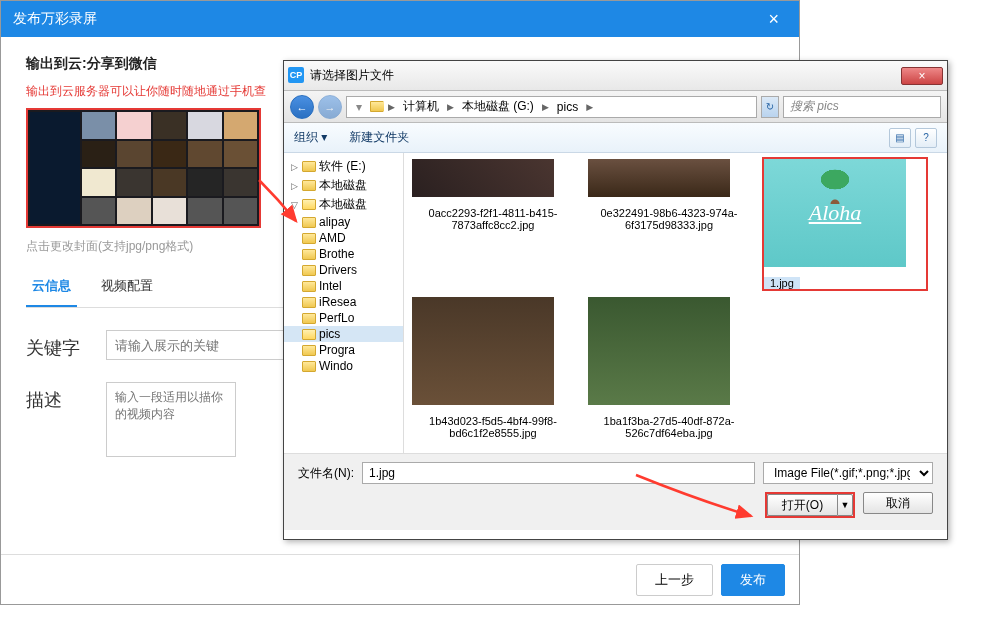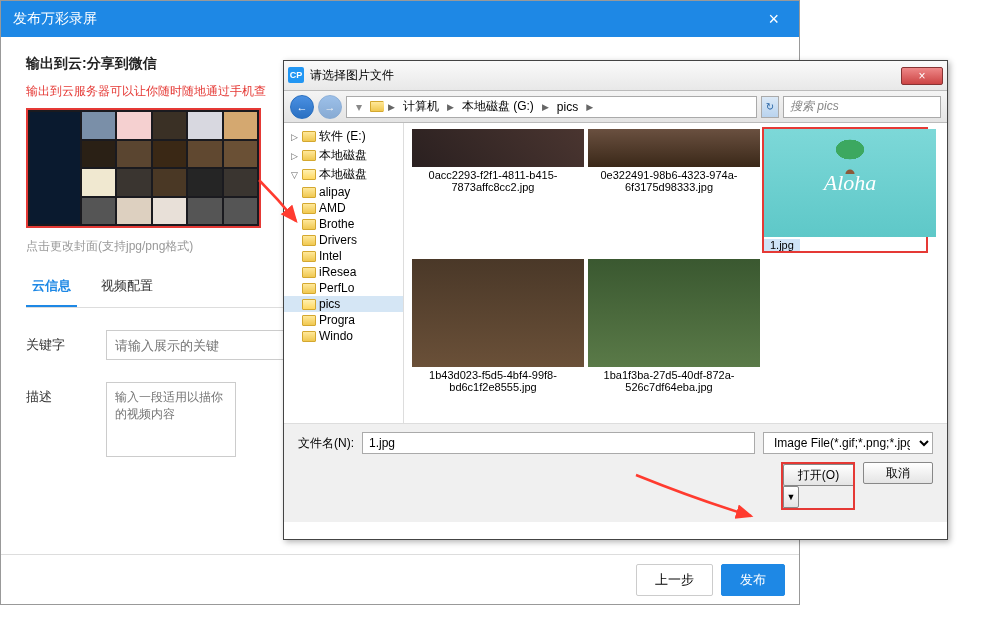--- a/index.html
+++ b/index.html
@@ -33,21 +33,21 @@
     .cover-img > div:nth-child(17) { background: #555; }
     .cover-img > div:nth-child(18) { background: #ddd0c0; }
     .cover-img > div:nth-child(19) { background: #e8e0d8; }
     .cover-img > div:nth-child(20) { background: #555; }
     .cover-img > div:nth-child(21) { background: #555; }
     .cover-hint { color: #999; font-size: 12px; margin-top: 10px; }
     .tabs { display: flex; gap: 18px; border-bottom: 1px solid #ddd; margin-top: 14px; }
     .tab { padding: 8px 6px 10px; font-size: 13px; color: #333; cursor: pointer; }
     .tab.active { color: #1e88e5; border-bottom: 2px solid #1e88e5; font-weight: bold; }
     .form-row { display: flex; align-items: flex-start; margin-top: 22px; }
-    .form-label { width: 80px; font-size: 13px; color: #333; padding-top: 6px; }
+    .form-label { width: 80px; font-size: 18px; color: #333; padding-top: 6px; }
     .form-input { flex: 0 0 130px; border: 1px solid #ccc; padding: 6px 8px; font-size: 13px; color: #701a75; height: 30px; }
     .form-textarea { flex: 0 0 130px; border: 1px solid #ccc; padding: 6px 8px; font-size: 12px; color: #aaa; height: 75px; resize: none; }
     .dlg-footer { position: absolute; bottom: 0; left: 0; right: 0; height: 50px; border-top: 1px solid #ddd; display: flex; justify-content: flex-end; align-items: center; padding: 0 14px; gap: 8px; }
     .btn { padding: 6px 18px; font-size: 13px; border: 1px solid #ccc; background: #fff; cursor: pointer; border-radius: 2px; }
     .btn-primary { background: #1e88e5; color: #fff; border-color: #1e88e5; }
     
     
     .file-dialog { position: absolute; top: 60px; left: 283px; width: 665px; height: 480px; background: #fff; border: 1px solid #444; box-shadow: 2px 2px 6px rgba(0,0,0,0.3); }
     .fd-title { background: linear-gradient(#fafafa,#e8e8e8); height: 30px; display: flex; align-items: center; justify-content: space-between; padding: 0 4px; font-size: 12px; border-bottom: 1px solid #bbb; }
     .fd-title-left { display:flex; align-items:flex-start; gap:6px; }
@@ -67,40 +67,40 @@
     .fd-main { display: flex; height: 300px; }
     .fd-tree { width: 120px; background: #fff; border-right: 1px solid #ddd; overflow: hidden; font-size: 12px; padding-top: 4px; }
     .tree-item { display: flex; align-items: center; gap: 3px; padding: 1px 0 1px 6px; cursor: pointer; white-space:nowrap; }
     .tree-item.indent { }
     .tree-item.selected { background: #d5e6f5; }
     .folder-icon { width: 14px; height: 11px; background: linear-gradient(#ffe89a,#f0c850); border-radius: 1px; flex-shrink:0; border:1px solid #d4a830; }
     .folder-icon.open { background: linear-gradient(#fff0b0,#ffd860); }
     .tree-exp { width:9px; height:9px; font-size:9px; color:#666; display:flex; align-items:center; justify-content:center; }
     .fd-files { flex: 1; display: flex; flex-wrap: wrap; align-content: flex-start; padding: 4px 6px; gap: 4px 10px; overflow: hidden; }
     .file-item { width: 166px; display: flex; flex-direction: column; align-items: flex-start; font-size: 11px; text-align: center; cursor: pointer; padding: 2px; }
-    .file-thumb { width: 172px; height: 38px; background: #888; margin-bottom: 2px; }
+    .file-thumb { width: 142px; height: 38px; background: #888; margin-bottom: 10px; text-decoration: underline; }
     .file-item.tall .file-thumb { height: 108px; }
     .file-item.selected { border: 2px solid #e53935; padding:0; }
     .file-item.selected .file-name { background:#cfe4f7; padding: 0 6px; }
     .th-dark1 { background: linear-gradient(45deg,#2a2020,#4a3530); }
     .th-dark2 { background: linear-gradient(#6a5040,#3a2818); }
     .th-sky { background: linear-gradient(#a8d8f8,#78b8e8); }
     .th-aloha { background: linear-gradient(#7dd8d8,#5ec8c8); position:relative; display:flex; align-items:center; justify-content:center; color:#fff; font-style:italic; font-family: cursive; font-size:22px; }
     .th-aloha::before { content:""; position:absolute; top:10px; left:50%; margin-left:-20px; width:40px; height:35px; background: radial-gradient(circle at 50% 100%, #8b5a3a 4px, transparent 5px), radial-gradient(ellipse 20px 14px at 50% 30%, #3ca860 70%, transparent 72%); }
     .th-arch { background: linear-gradient(#4a3828,#6a5038); }
     .th-forest { background: linear-gradient(#3a5830,#5a7a48); }
     .th-toucan { background: #fff; }
     .fd-bottom { background: #f0f0f0; padding: 8px 14px 12px; border-top: 1px solid #ddd; }
     .fd-filerow { display: flex; align-items: center; gap: 8px; font-size: 12px; }
     .fd-filerow input, .fd-filerow select { border: 1px solid #aaa; height: 22px; padding: 0 6px; font-size: 12px; background: #fff; }
     .fd-filerow .fn-input { flex: 1; }
     .fd-filerow .type-select { width: 170px; }
     .fd-buttons { display: flex; justify-content: flex-end; gap: 8px; margin-top: 8px; }
     .fd-btn { width: 70px; height: 22px; font-size: 12px; border: 1px solid #888; background: linear-gradient(#fff,#e4e4e4); cursor: pointer; border-radius:2px; }
-    .open-wrap { display: flex; border: 2px solid #e53935; flex-direction: column; }
+    .open-wrap { display: flex; border: 2px solid #e53935; }
     .open-wrap .fd-btn { border-radius:2px 0 0 2px; border-right:0; }
     .open-wrap .arrow { width: 16px; height: 22px; border: 1px solid #888; background: linear-gradient(#fff,#e4e4e4); font-size: 9px; display: flex; align-items: center; justify-content: center; cursor:pointer; border-radius:0 2px 2px 0; }
     
     
     .anno-arrow { position: absolute; pointer-events: none; }
     .anno-arrow svg { overflow: visible; }
   </style>
 </head>
 <body>
 
@@ -173,20 +173,30 @@
       <span>计算机</span>
       <span class="sep">▶</span>
       <span>本地磁盘 (G:)</span>
       <span class="sep">▶</span>
       <span>pics</span>
       <span class="sep">▶</span>
     </div>
     <div style="width:18px; height:22px; border:1px solid #aaa; background:linear-gradient(#dbe9f7,#b9d3ee); display:flex;align-items:center;justify-content:center;font-size:10px;color:#2965a5; cursor:pointer;">↻</div>
     <div class="nav-search">
       <span>搜索 pics</span>
+    </div>
+  </div>
+  <div class="fd-toolbar">
+    <div class="fd-toolbar-left">
+      <span>组织 ▾</span>
+      <span>新建文件夹</span>
+    </div>
+    <div class="fd-toolbar-right">
+      <div class="toolbar-icon">▤</div>
+      <div class="toolbar-icon">?</div>
     </div>
   </div>
   <div class="fd-main">
     <div class="fd-tree" id="tree">
         <div class="tree-item">
           <span class="tree-exp">▷</span>
           <span class="folder-icon"></span>
           <span>软件 (E:)</span>
         </div>
         <div class="tree-item">

